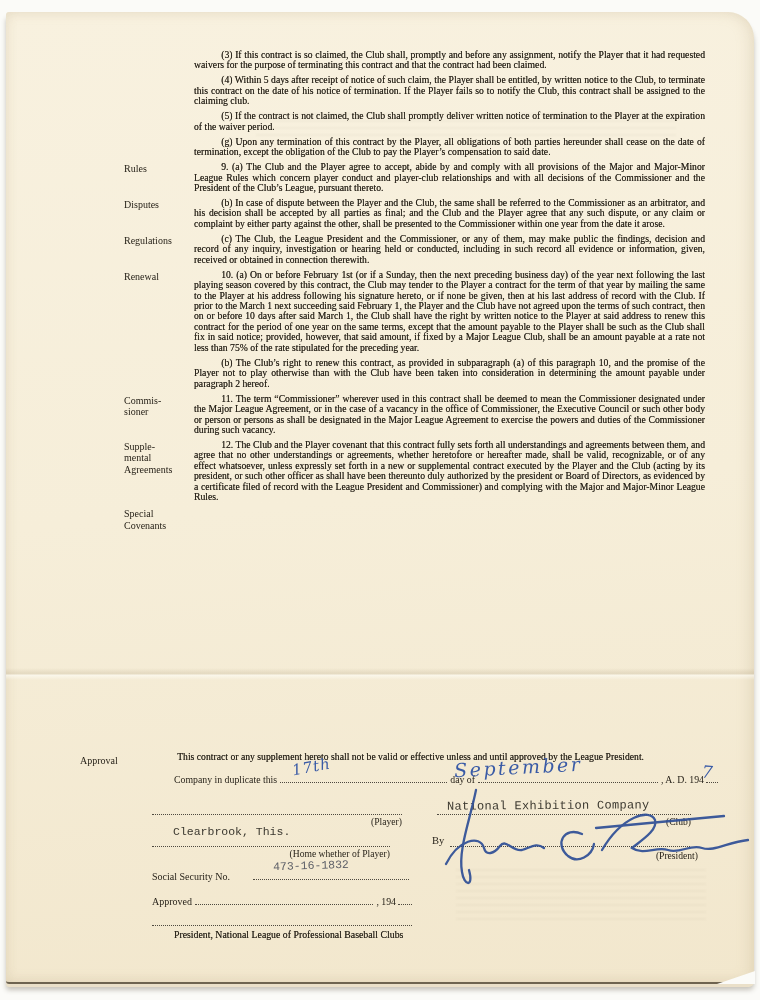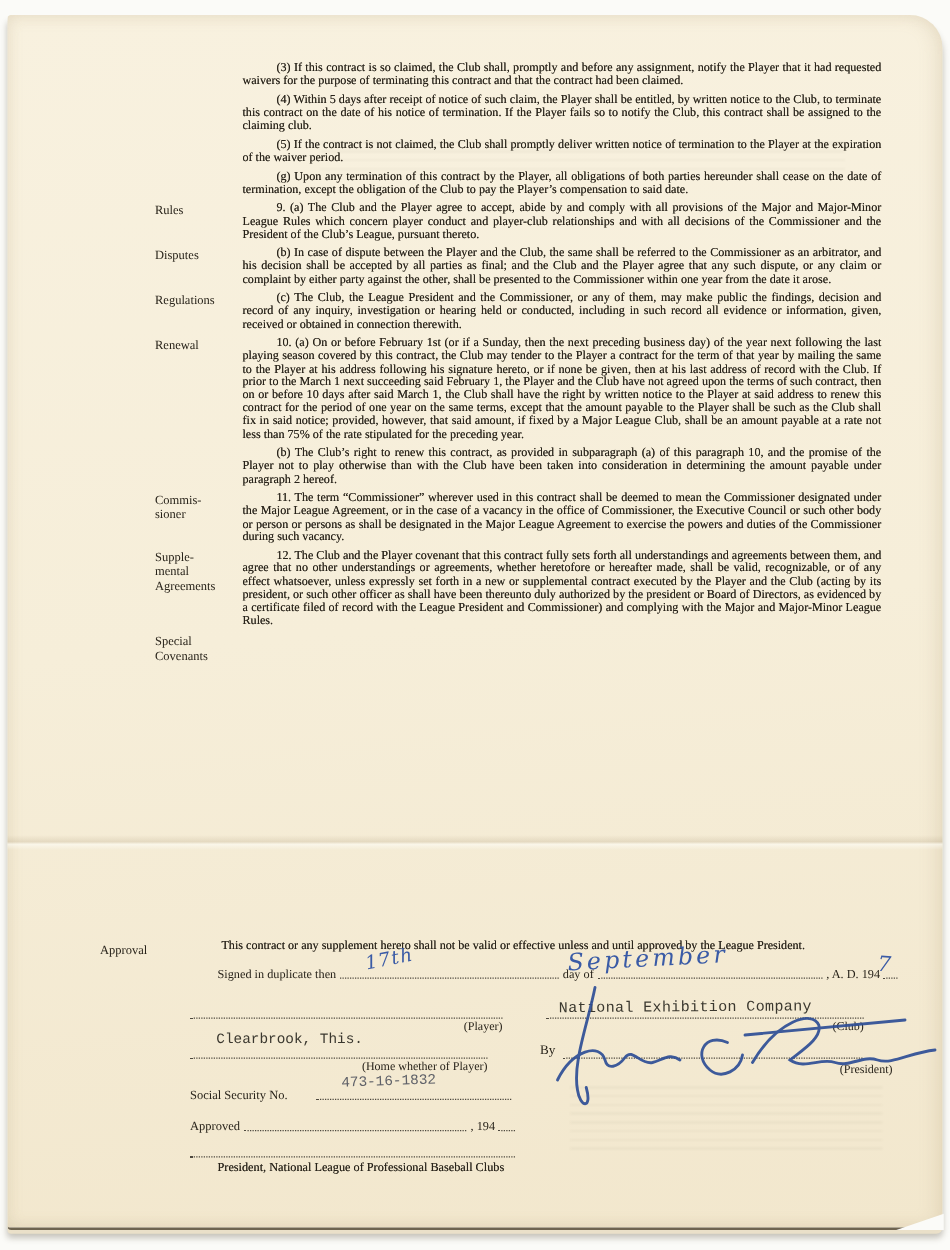--- a/index.html
+++ b/index.html
@@ -114,21 +114,21 @@
   <div class="crease"></div>
   <div class="ghost" style="left:250px;top:98px;width:420px;height:26px;"></div>
   <div class="ghost" style="left:450px;top:852px;width:250px;height:56px;"></div>
 
   <div class="sig">
 
     <div class="abs mlabel" style="left:74px;top:743px;position:absolute;">Approval</div>
     <div class="abs just" style="left:144px;top:740px;width:552px;">This contract or any supplement hereto shall not be valid or effective unless and until approved by the League President.</div>
 
     <div class="abs sigrow" style="left:168px;top:762px;width:544px;">
-      <span>Signed in duplicate then</span>
+      <span>Company in duplicate this</span>
       <span class="dots" style="min-width:70px;"></span>
       <span>day of</span>
       <span class="dots" style="min-width:180px;"></span>
       <span>, A. D. 194</span>
       <span class="dots-fixed" style="width:12px;"></span>
     </div>
     <div class="abs hand" style="left:286px;top:746px;font-size:15px;letter-spacing:1px;transform:rotate(-11deg);">17th</div>
     <div class="abs hand" style="left:448px;top:744px;font-size:19px;letter-spacing:2.5px;transform:rotate(-3deg);">September</div>
     <div class="abs hand" style="left:696px;top:750px;font-size:17px;transform:rotate(4deg);">7</div>
 
@@ -138,21 +138,21 @@
     <div class="abs mono" style="left:441px;top:787px;font-size:12px;letter-spacing:.3px;transform:rotate(-.4deg);">National Exhibition Company</div>
     <div class="abs dotline" style="left:431px;top:800px;width:254px;"></div>
     <div class="abs sublabel" style="left:431px;top:804px;width:254px;padding-right:8px;">(Club)</div>
 
     <div class="abs mono" style="left:167px;top:813px;font-size:11.5px;">Clearbrook, This.</div>
     <div class="abs dotline" style="left:146px;top:832px;width:238px;"></div>
     <div class="abs sublabel" style="left:146px;top:836px;width:238px;padding-right:2px;">(Home whether of Player)</div>
 
     <div class="abs" style="left:426px;top:823px;font-size:10.5px;">By</div>
     <div class="abs dotline" style="left:444px;top:832px;width:240px;"></div>
-    <div class="abs sublabel" style="left:468px;top:838px;width:240px;padding-right:6px;">(President)</div>
+    <div class="abs sublabel" style="left:452px;top:838px;width:240px;padding-right:6px;">(President)</div>
 
     <div class="abs mono" style="left:267px;top:847px;font-size:11.5px;color:#5f6168;transform:rotate(-2deg);">473-16-1832</div>
     <div class="abs sigrow" style="left:146px;top:859px;width:260px;gap:20px;">
       <span style="font-size:10px;">Social Security No.</span>
       <span class="dots"></span>
     </div>
 
     <div class="abs sigrow" style="left:146px;top:884px;width:260px;">
       <span style="font-size:10px;">Approved</span>
       <span class="dots"></span>

